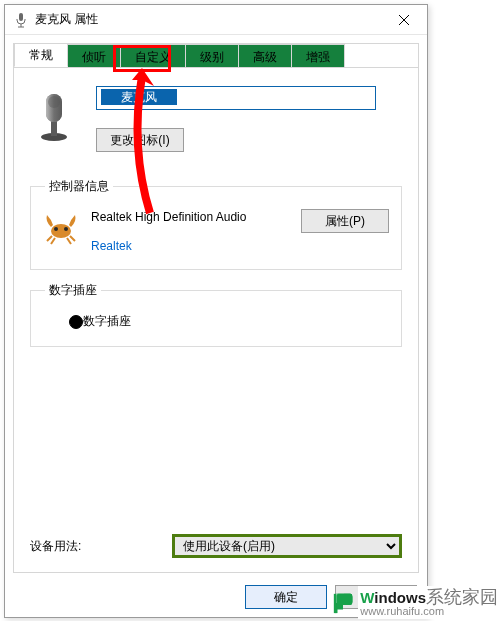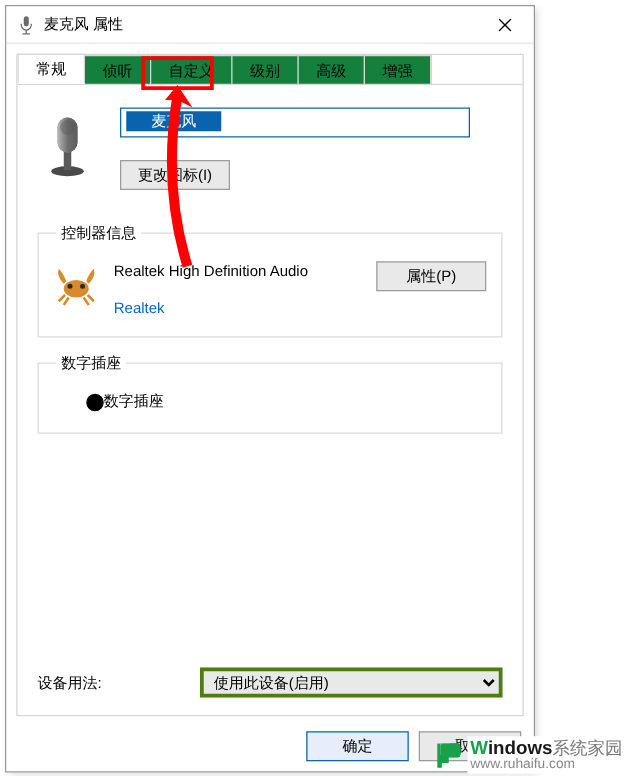--- a/index.html
+++ b/index.html
@@ -154,21 +154,21 @@
     width: 14px; height: 14px;
     border-radius: 50%;
     background: #000;
     border: 1px solid #000;
   }
   .bottom-row {
     position: absolute;
     left: 16px; right: 16px; bottom: 14px;
     display: flex;
     align-items: center;
-    gap: 10px;
+    gap: 22px;
   }
   .bottom-row .lbl { width: 120px; font-size: 12px; }
   select.device-use {
     flex: 1;
     height: 24px;
     border: 3px solid #4d7c0f;
     background: #e9e9e9;
     font-size: 12px;
     padding: 0 4px;
   }
@@ -213,21 +213,21 @@
   .wm-badge {
     display: flex; align-items: center;
     background: #fff;
     padding: 2px 2px;
   }
   .wm-text {
     font-size: 15px; font-weight: bold;
     color: #1a1a1a;
     line-height: 1;
   }
-  .wm-text .grey { color: #777; font-weight: normal; font-size: 14px;}
+  .wm-text .grey { color: #777; font-weight: normal; font-size: 18px;}
   .wm-sub {
     font-size: 11px; color: #888; line-height: 1;
   }
   .wm-flag {
     width: 22px; height: 22px;
   }
 </style>
 </head>
 <body>
 

